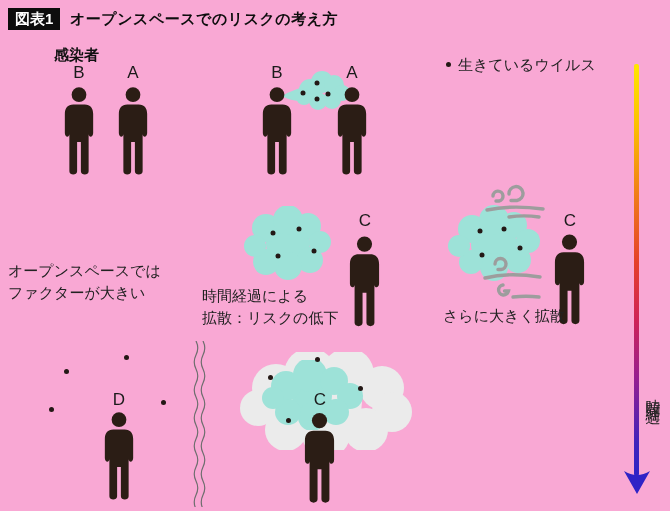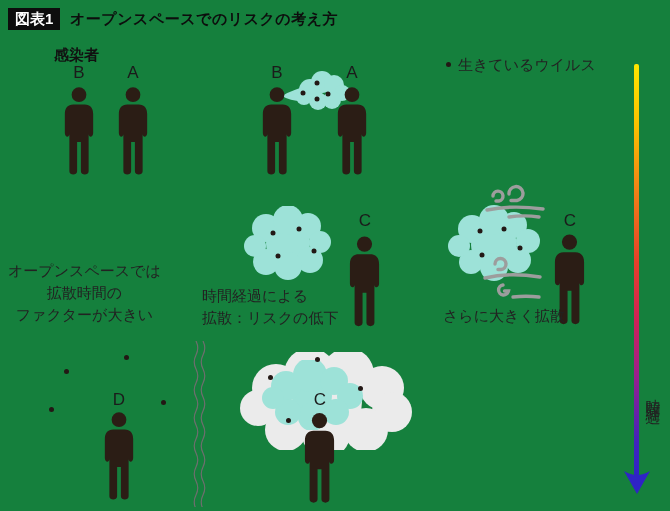--- a/index.html
+++ b/index.html
@@ -1,16 +1,16 @@
 <!DOCTYPE html>
 <html><head>
 <meta charset="utf-8">
 <style>
   html,body{margin:0;padding:0;background:#fff;}
-  .stage{position:relative;width:670px;height:511px;background:#15803d;overflow:hidden;
+  .stage{position:relative;width:670px;height:511px;background:#f9a8d4;overflow:hidden;
          font-family:"Liberation Sans","DejaVu Sans",sans-serif;color:#1c1c1c;}
   .abs{position:absolute;}
   
   .badge{background:#0d0d0d;color:#ffffff;font-weight:700;font-size:15px;line-height:22px;
          padding:0 7px;display:inline-block;}
   .title{font-size:15px;font-weight:700;color:#0d0d0d;letter-spacing:0.5px;line-height:24px;}
   
   .caption{font-size:15px;line-height:22px;color:#222;}
   .caption.bold{font-weight:700;color:#111;}
   .plabel{font-size:17px;color:#1b1b1b;transform:translateX(-50%);line-height:18px;}
@@ -87,23 +87,22 @@
 
   <div class="abs vdot" style="left:446px;top:62px;"></div>
   <span class="abs caption" style="left:458px;top:54px;text-align:right;">生きているウイルス</span>
 
   <div class="abs shaft" style="left:634px;top:64px;height:412px;"></div>
   <svg class="abs ahead" style="left:623px;top:470px;" width="28" height="26" viewBox="0 0 28 26">
     <path d="M1,1 Q14,9 27,1 L14,24 Z"></path>
   </svg>
   <span class="abs vlabel" style="left:645px;top:387px;">時間経過</span>
 
-  <div class="abs caption" style="left:8px;top:260px;text-align:center;">
+  <div class="abs caption" style="left:8px;top:260px;">
     <div>オープンスペースでは</div>
-    <div>拡散時間の</div>
     <div>ファクターが大きい</div>
   </div>
 
   <svg class="abs" style="left:244px;top:206px;" width="88" height="78" viewBox="0 0 88 78">
     <g class="cloud-teal">
       <circle cx="44" cy="38" r="22"></circle>
         <circle cx="22" cy="22" r="14"></circle>
       <circle cx="44" cy="14" r="15"></circle>
         <circle cx="64" cy="20" r="13"></circle>
       <circle cx="76" cy="36" r="11"></circle>

